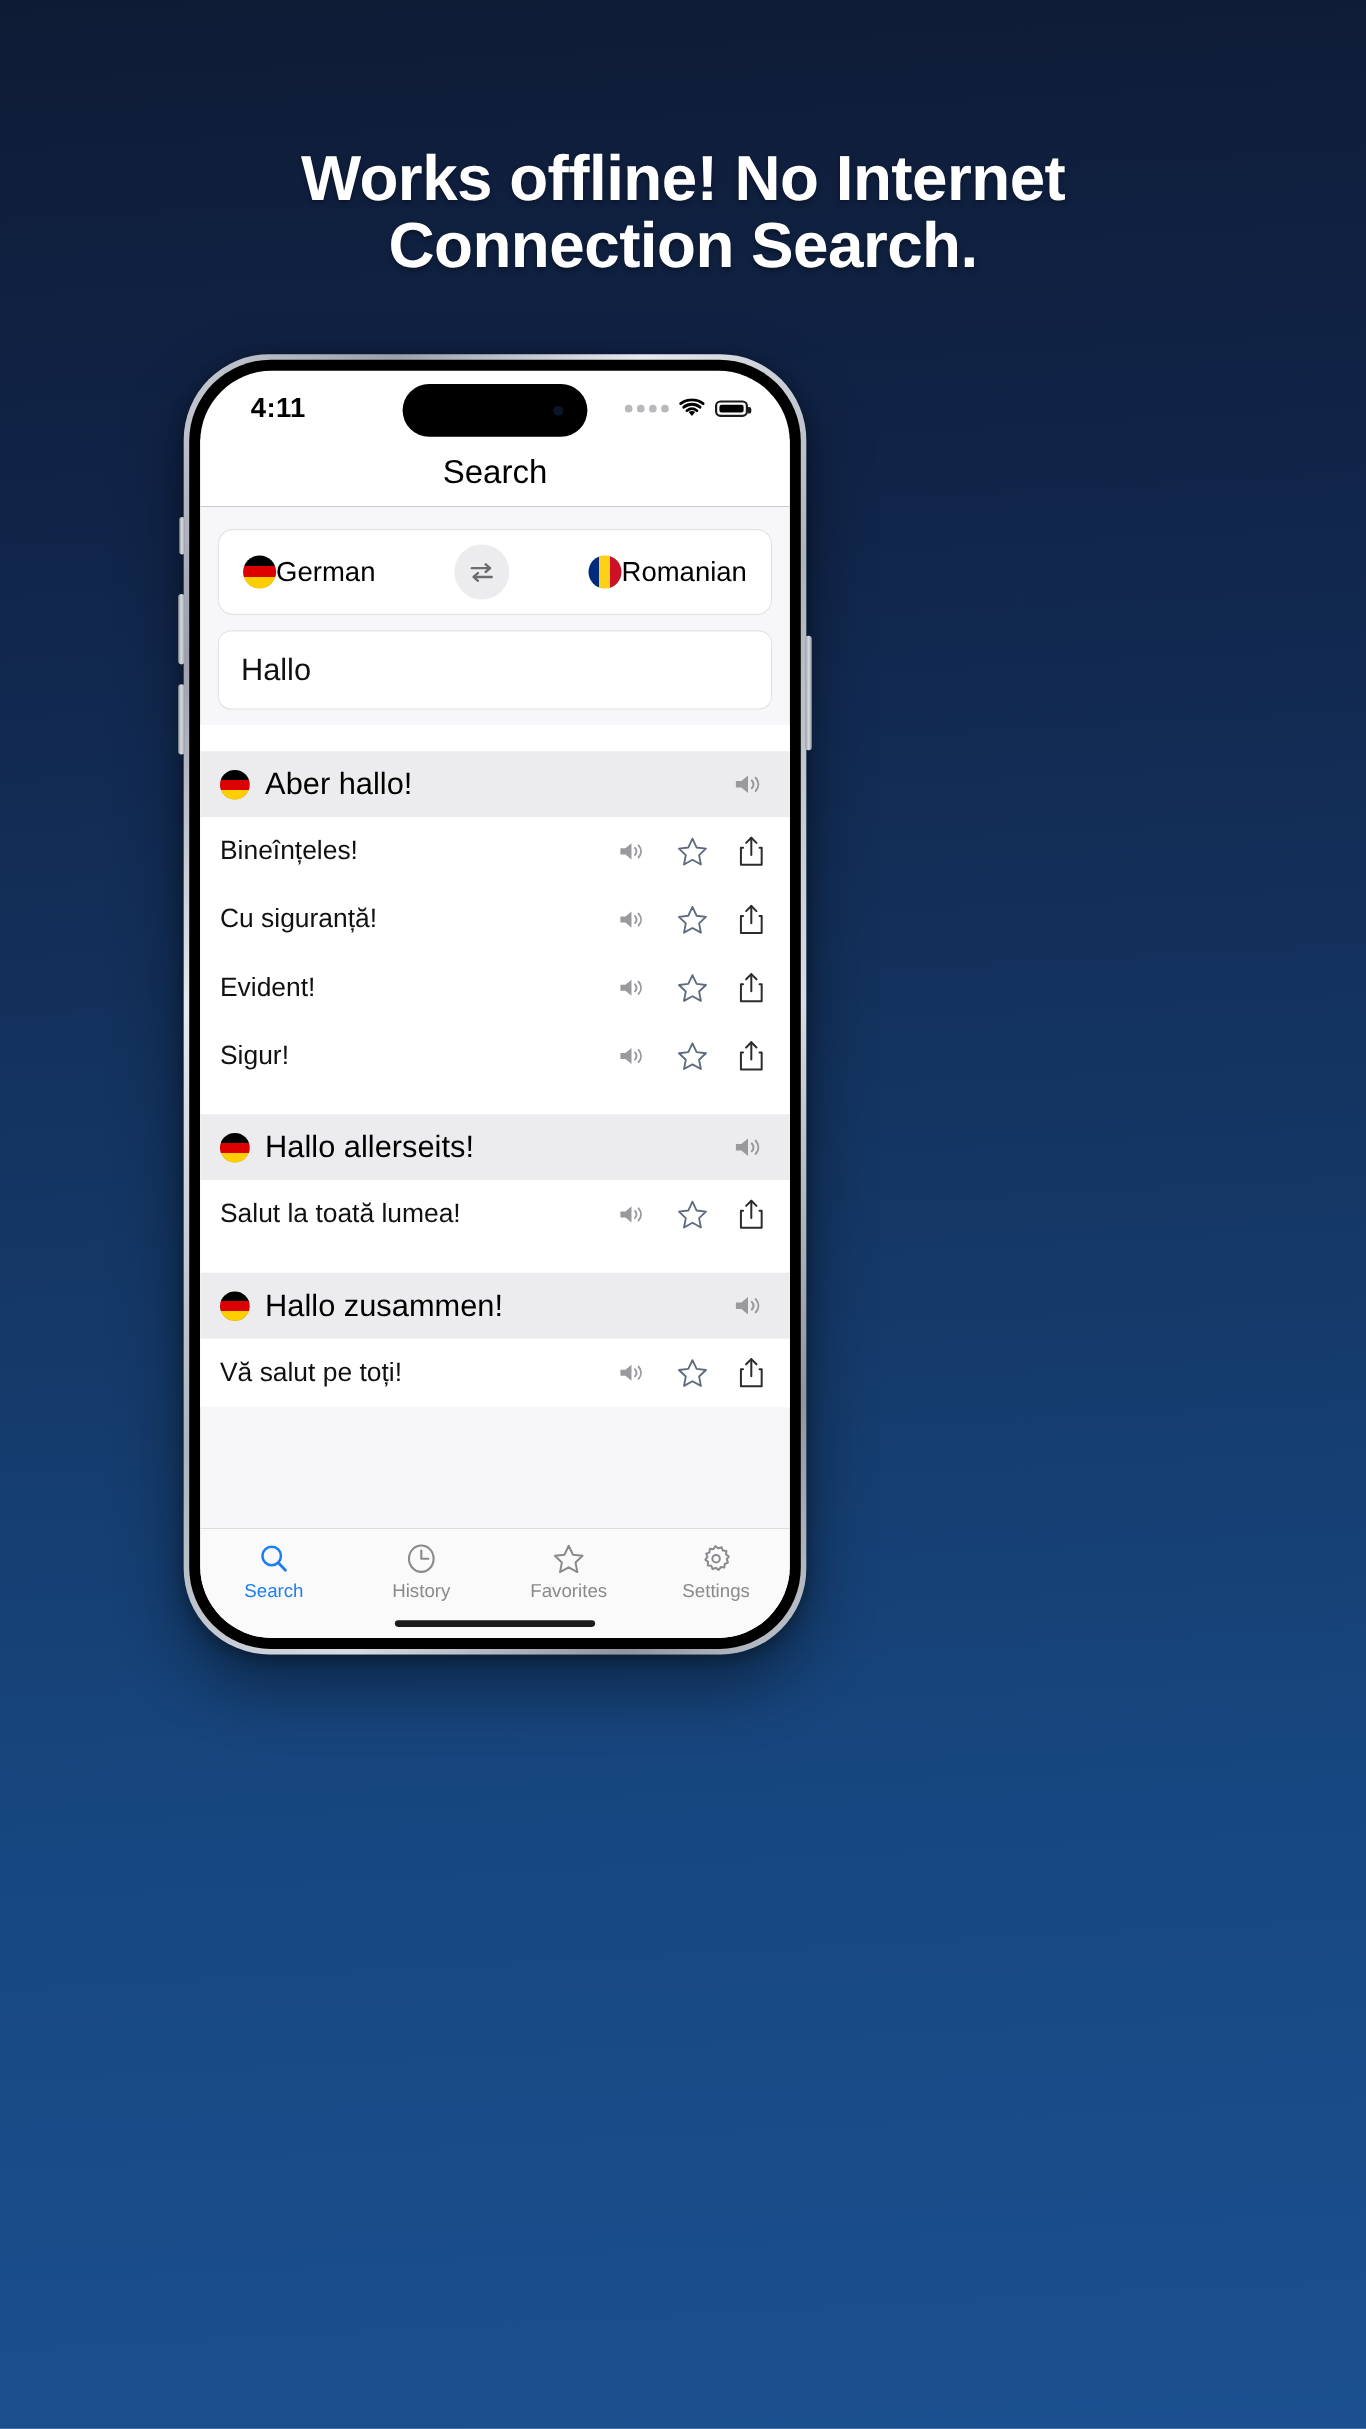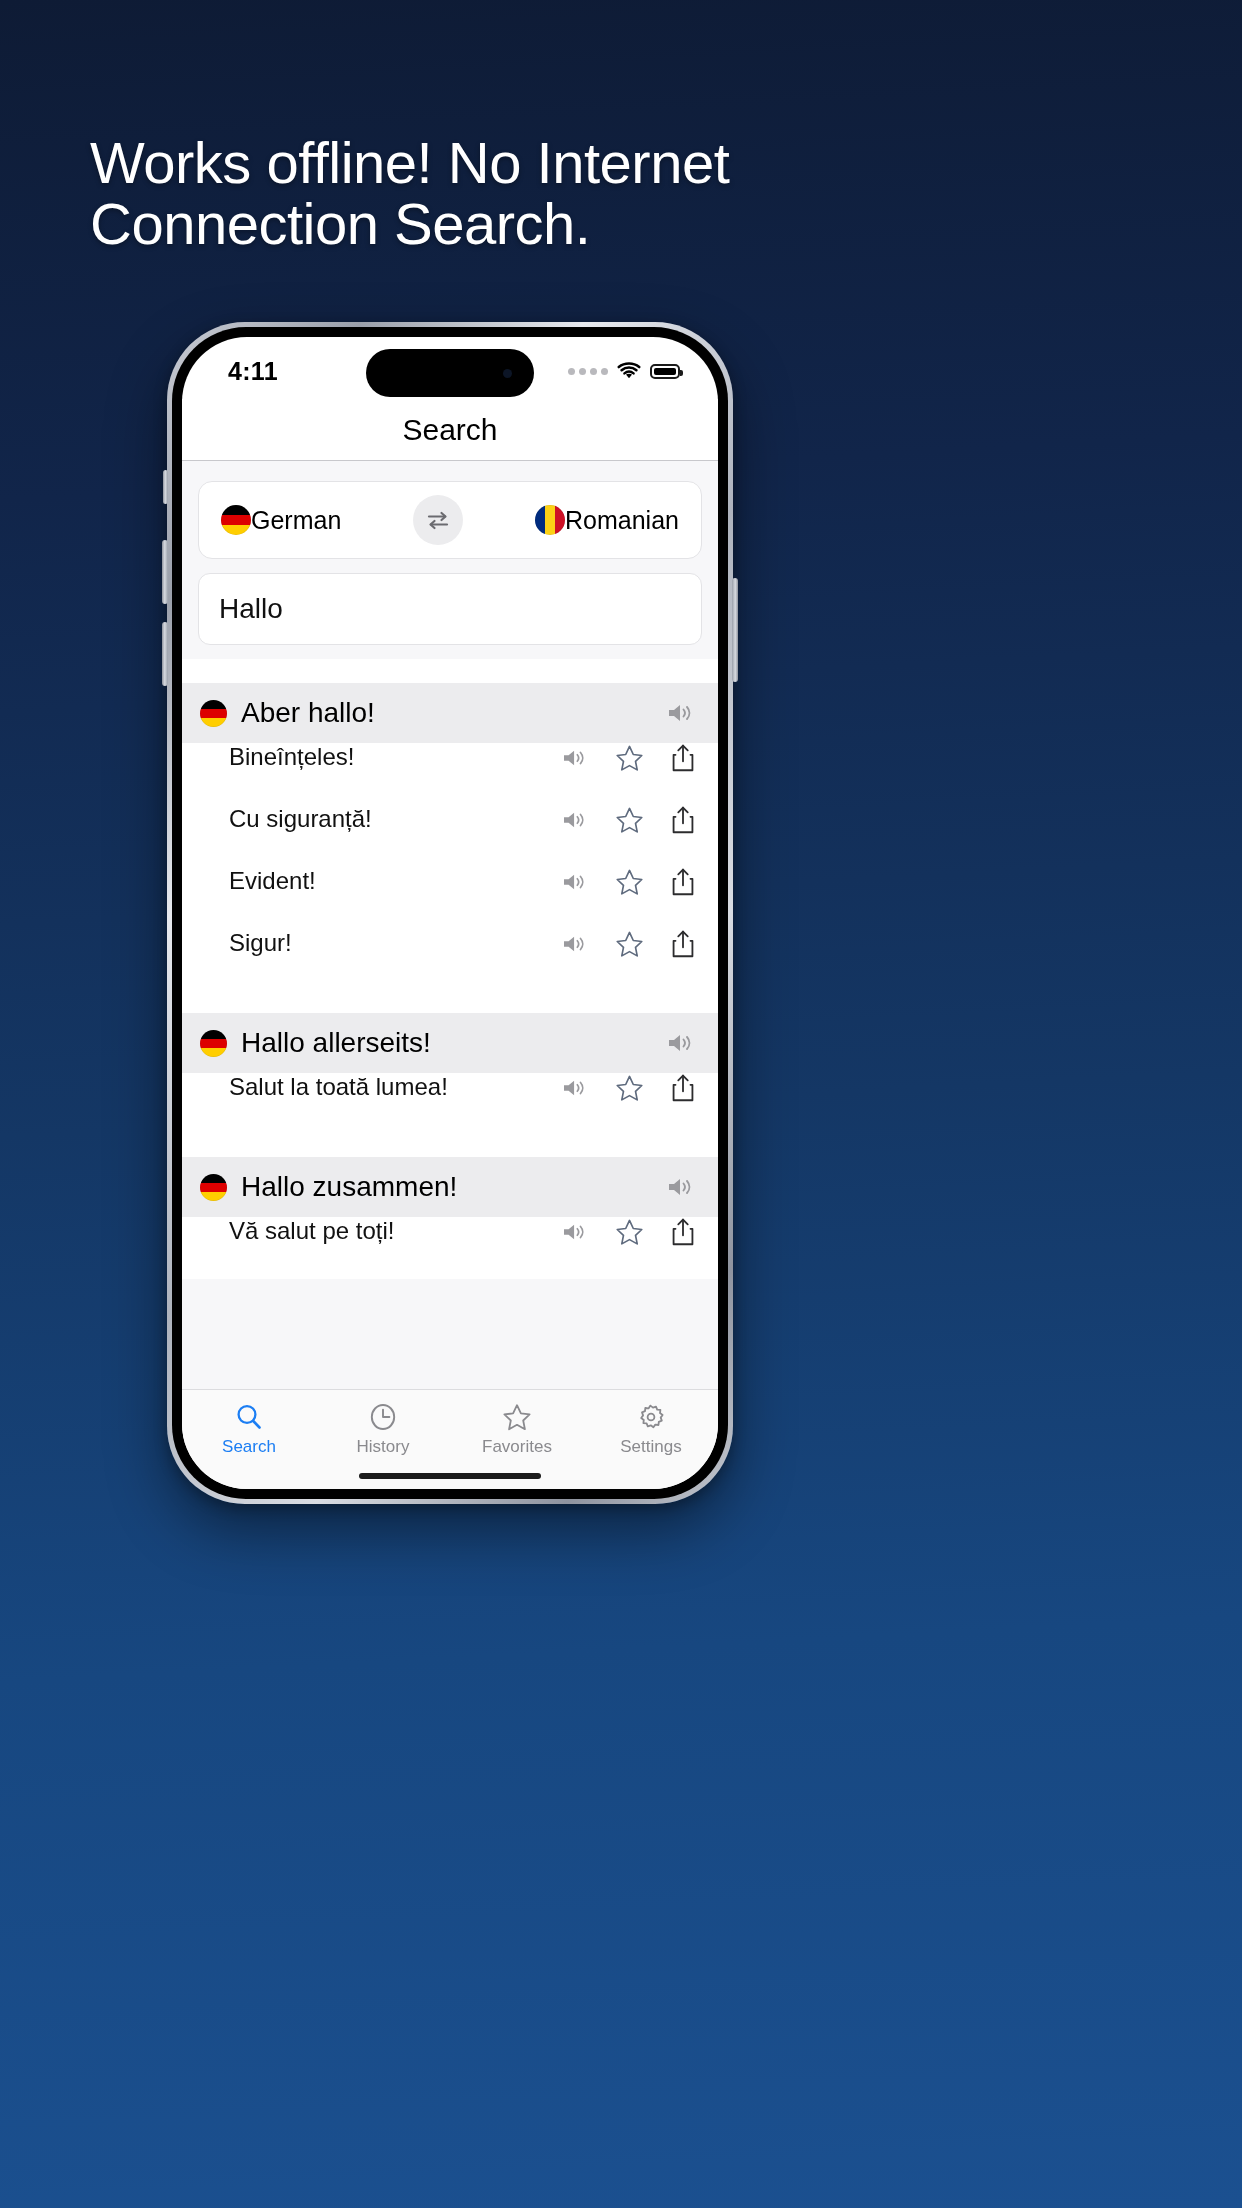--- a/index.html
+++ b/index.html
@@ -8,22 +8,22 @@
     font-family:"Liberation Sans", sans-serif;
     background:linear-gradient(180deg,#0e1c37 0%,#112murky 0%,#102murky 0%);
     background:linear-gradient(177deg,#0e1b35 0%,#11254a 22%,#143765 50%,#174780 74%,#1b5090 100%);
     overflow:hidden;
     position:relative;
   }
 
   
   .headline{
     position:absolute; left:0; right:0; top:132px;
-    color:#ffffff;
-    font-size:58px; font-weight:normal; line-height:1.06;
+    text-align:center; color:#ffffff;
+    font-size:58px; font-weight:bold; line-height:1.06;
     letter-spacing:-0.5px;
     text-shadow:0 2px 5px rgba(0,0,0,.35);
     padding:0 90px;
   }
   .headline .l2{ display:block; }
 
   
   .phone{
     position:absolute;
     left:167px; top:322px;
@@ -115,22 +115,22 @@
   .spacer-top{ height:24px; background:#fff; }
 
   .srcrow{
     height:60px; background:#ececee; display:flex; align-items:center;
     padding:0 22px 0 18px; gap:14px;
   }
   .srcrow .txt{ font-size:28px; color:#000; flex:1 1 auto; }
   .srcrow .flag{ width:27px; height:27px; flex:0 0 27px; }
 
   .trrow{
-    height:62px; background:#fff; display:flex; align-items:flex-start;
-    padding:0 22px 0 18px; border-bottom:0px;margin-left:29px;
+    height:62px; background:#fff; display:flex; align-items:center;
+    padding:0 22px 0 18px; border-bottom:0px;
   }
   .trrow .txt{ flex:1 1 auto; font-size:24px; color:#111; }
   .trrow .acts{ display:flex; align-items:center; gap:26px; }
   .gap{ height:22px; background:#fff; }
 
   svg{ display:block; }
 
   
   .tabbar{
     flex:0 0 100px; background:#fafafa; border-top:1px solid #dcdcdf;

